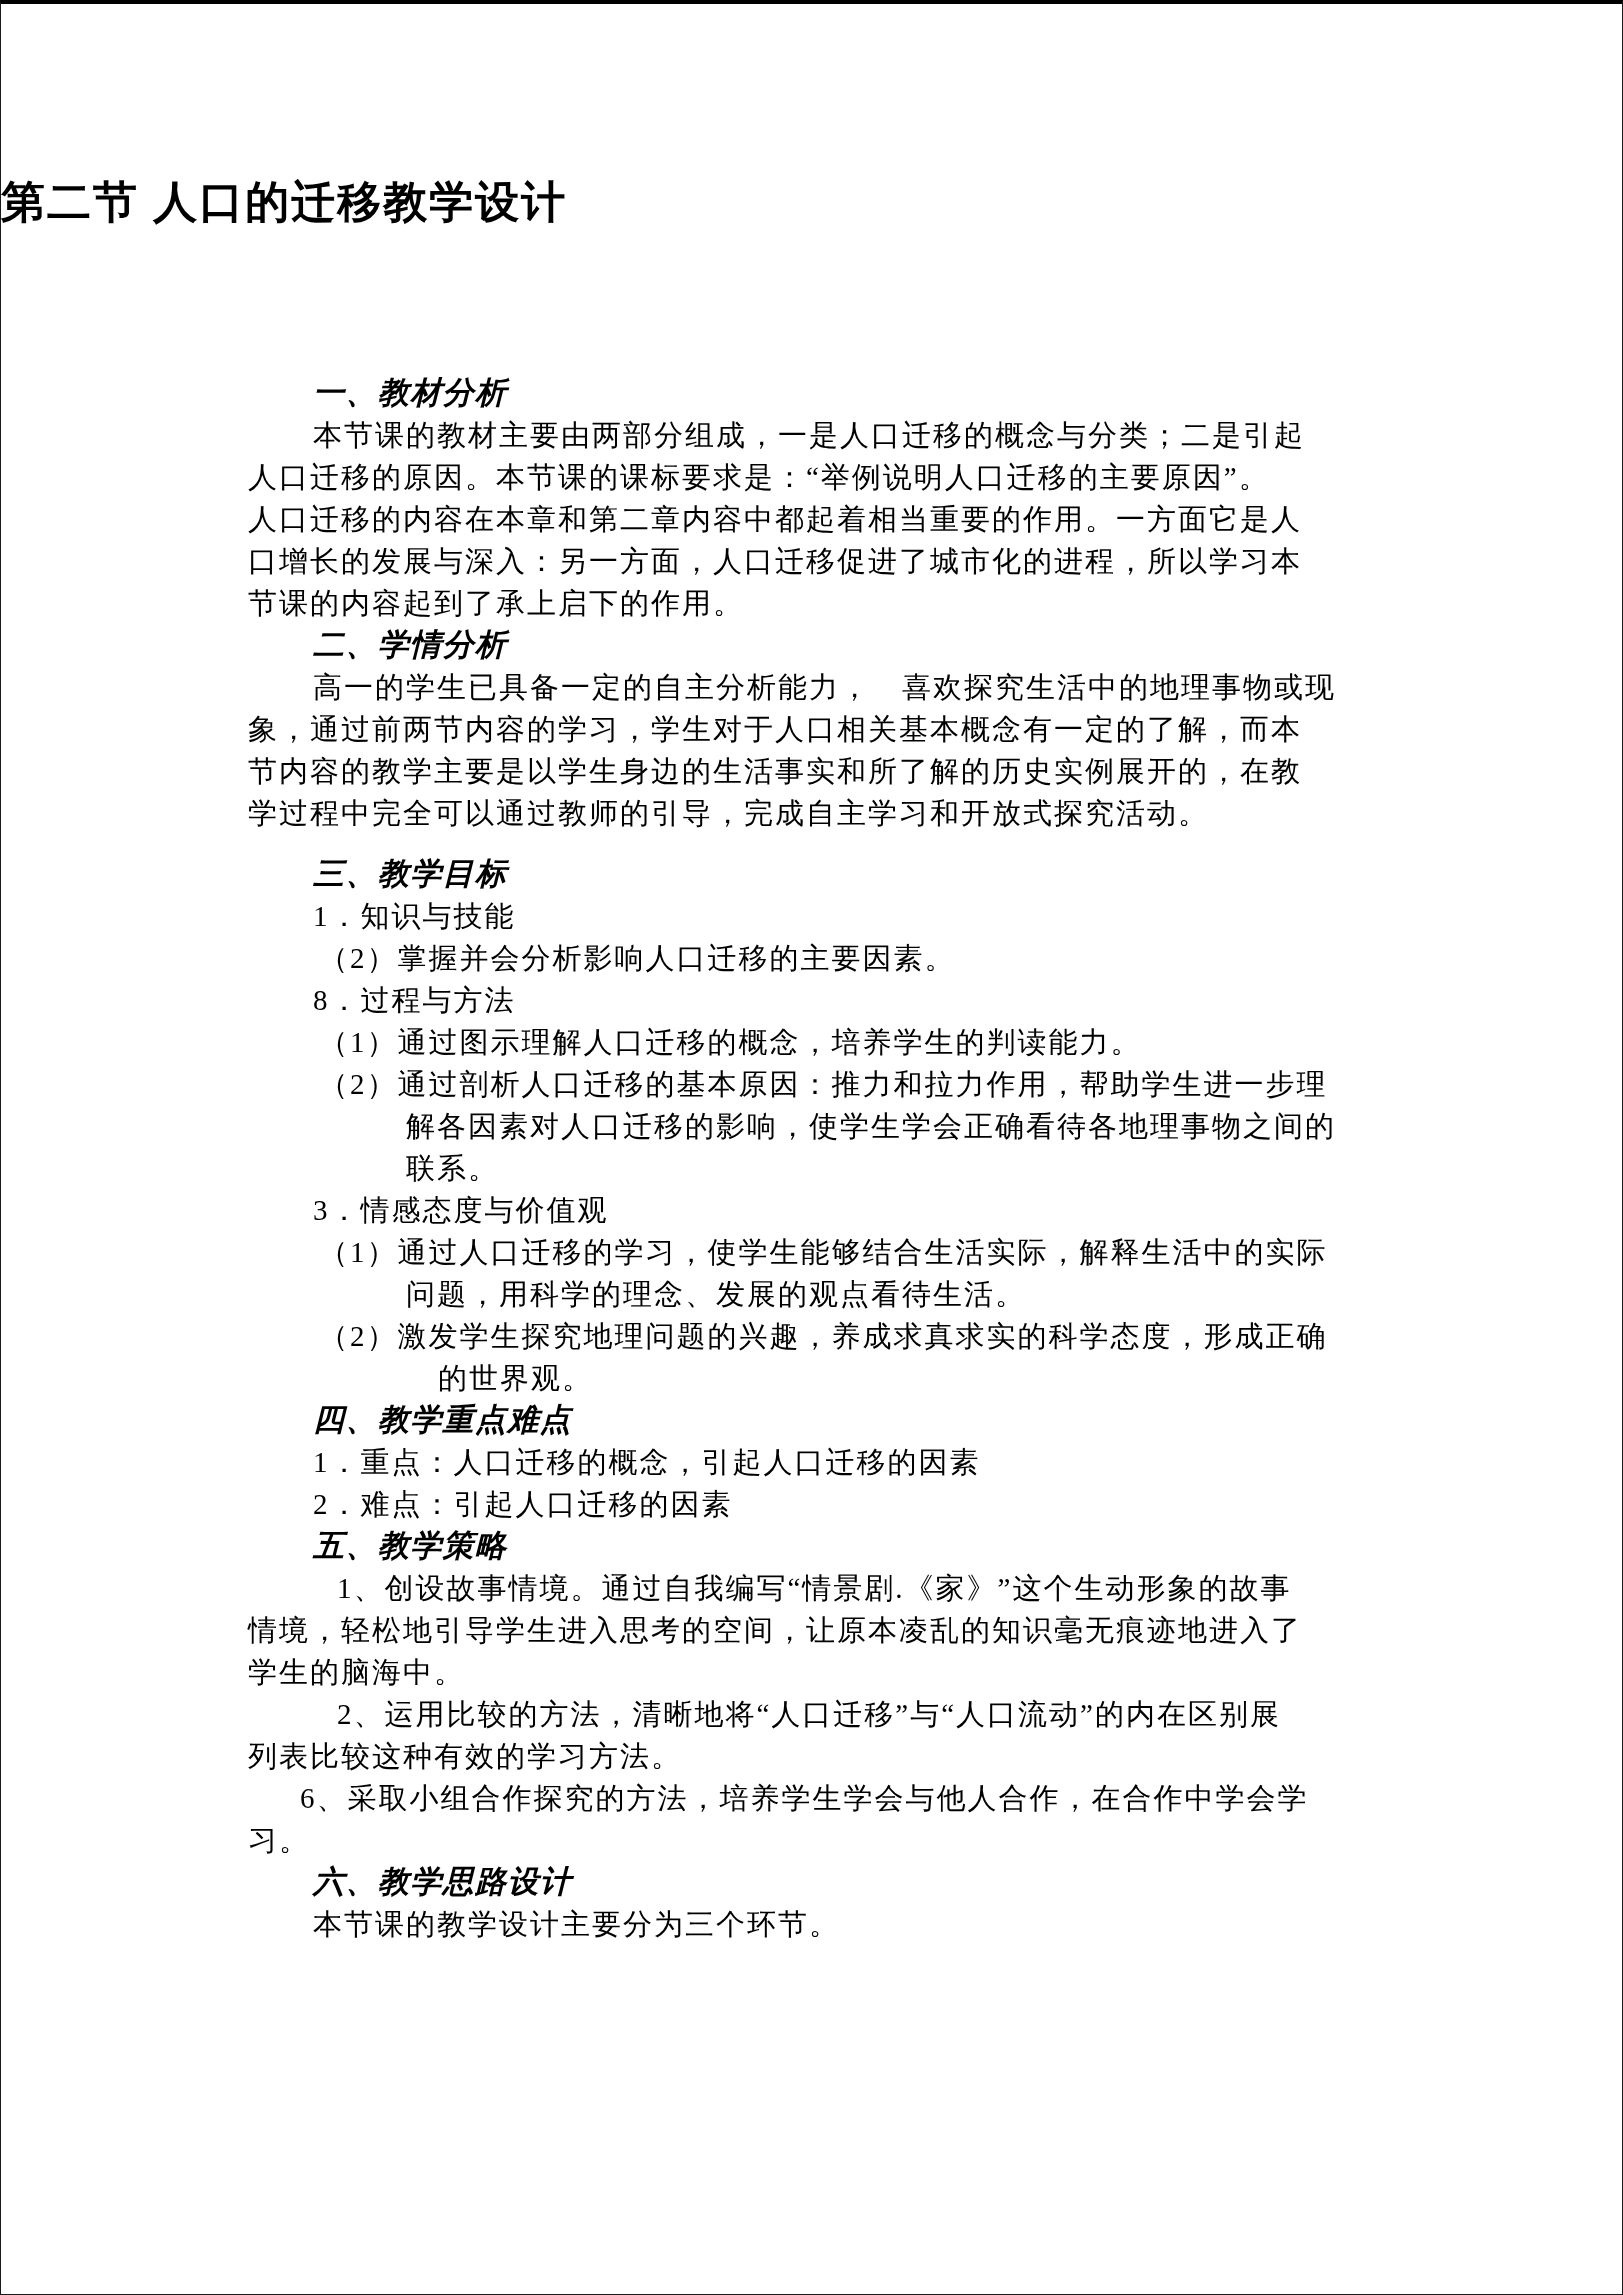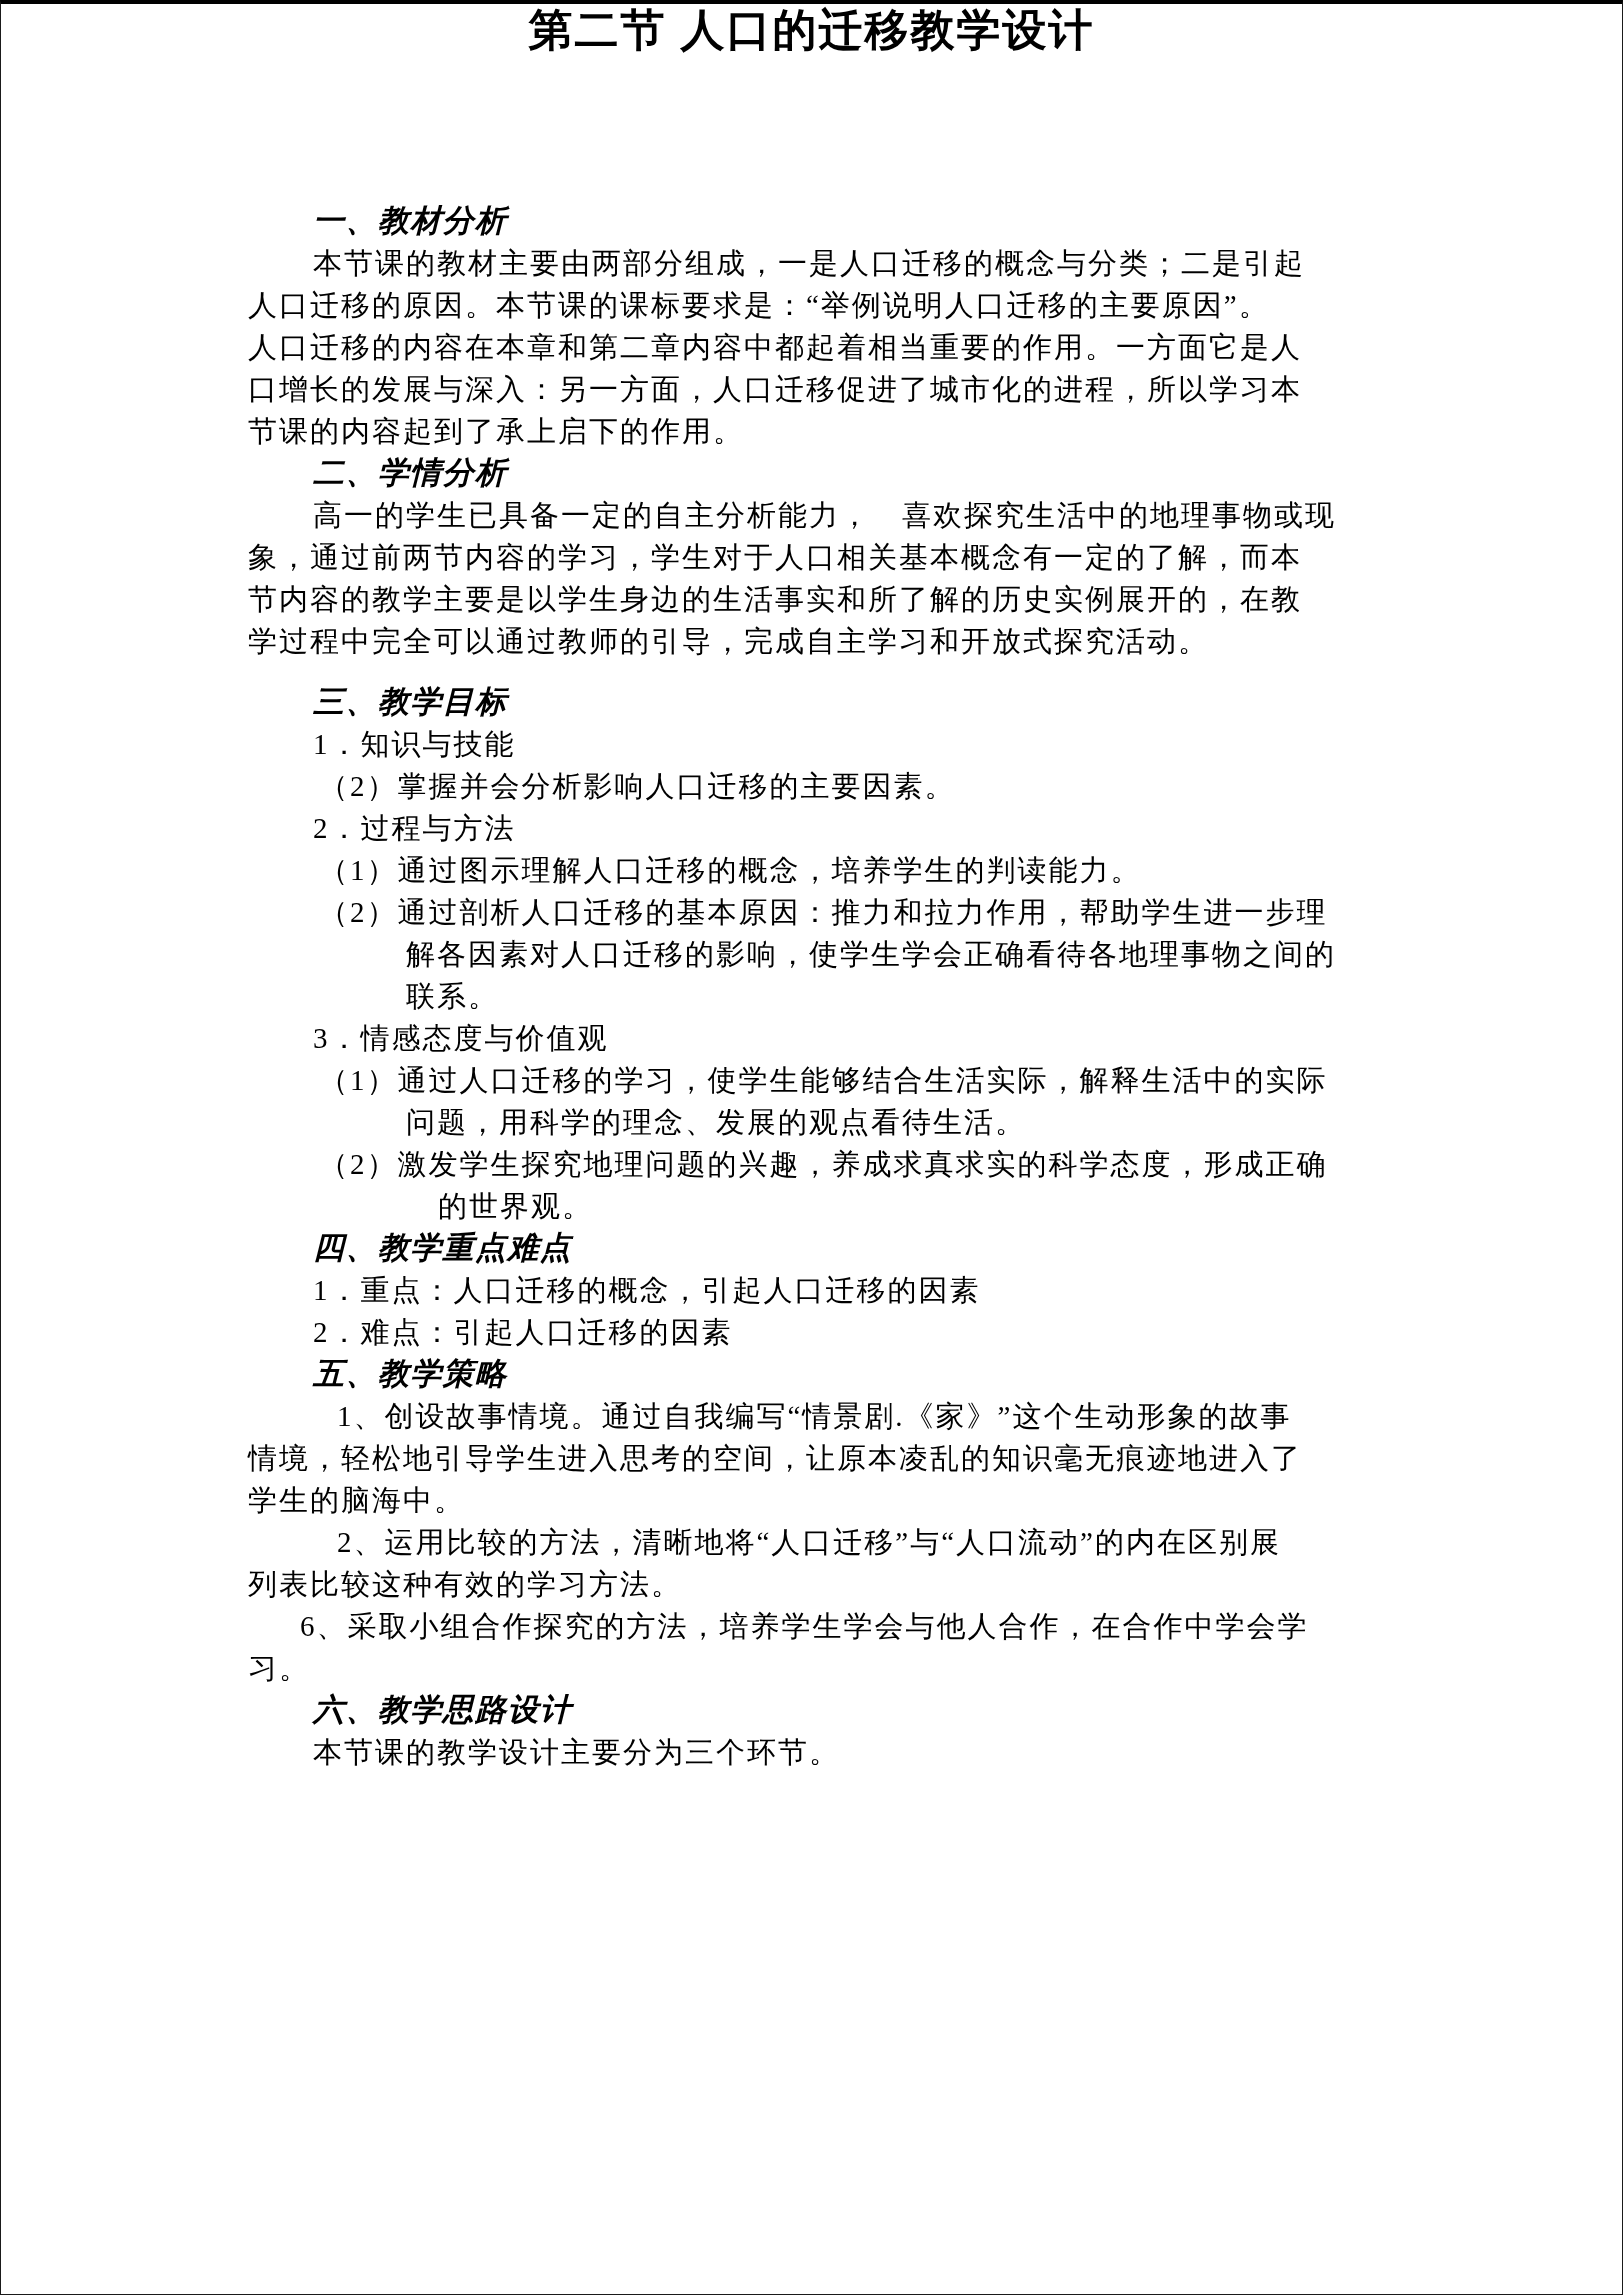--- a/index.html
+++ b/index.html
@@ -15,21 +15,21 @@
     background: #ffffff;
     border-top: 4.1px solid #000000;
     border-left: 1.4px solid #1a1a1a;
     border-right: 1.4px solid #1a1a1a;
     border-bottom: 1.4px solid #1a1a1a;
     color: #000000;
     font-family: "Liberation Serif", "DejaVu Serif", serif;
     overflow: hidden;
   }
   .doc-title {
-    text-align: center;
+    margin-top: 172px;
     font-family: "Liberation Sans", "DejaVu Sans", sans-serif;
     font-weight: bold;
     font-size: 44px;
     line-height: 1.2;
     letter-spacing: 2px;
   }
   .content {
     margin-top: 143px;
     padding-left: 247px;
     padding-right: 170px;
@@ -81,21 +81,21 @@
       <div class="line ind-first">高一的学生已具备一定的自主分析能力，　喜欢探究生活中的地理事物或现</div>
       <div class="line">象，通过前两节内容的学习，学生对于人口相关基本概念有一定的了解，而本</div>
       <div class="line">节内容的教学主要是以学生身边的生活事实和所了解的历史实例展开的，在教</div>
       <div class="line">学过程中完全可以通过教师的引导，完成自主学习和开放式探究活动。</div>
     </div>
 
     <div class="sec-gap">
       <div class="line heading">三、教学目标</div>
       <div class="line ind-item">1．知识与技能</div>
       <div class="line ind-sub">（2）掌握并会分析影响人口迁移的主要因素。</div>
-      <div class="line ind-item">2．过程与方法</div>
+      <div class="line ind-item">8．过程与方法</div>
       <div class="line ind-sub">（1）通过图示理解人口迁移的概念，培养学生的判读能力。</div>
       <div class="line ind-sub">（2）通过剖析人口迁移的基本原因：推力和拉力作用，帮助学生进一步理</div>
       <div class="line ind-cont">解各因素对人口迁移的影响，使学生学会正确看待各地理事物之间的</div>
       <div class="line ind-cont">联系。</div>
       <div class="line ind-item">3．情感态度与价值观</div>
       <div class="line ind-sub">（1）通过人口迁移的学习，使学生能够结合生活实际，解释生活中的实际</div>
       <div class="line ind-cont">问题，用科学的理念、发展的观点看待生活。</div>
       <div class="line ind-sub">（2）激发学生探究地理问题的兴趣，养成求真求实的科学态度，形成正确</div>
       <div class="line ind-cont2">的世界观。</div>
     </div>

